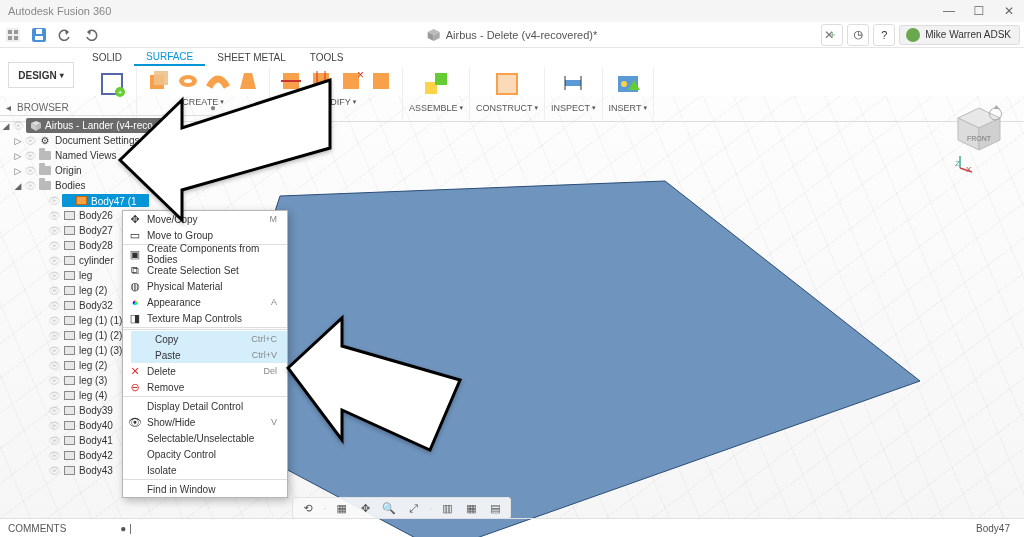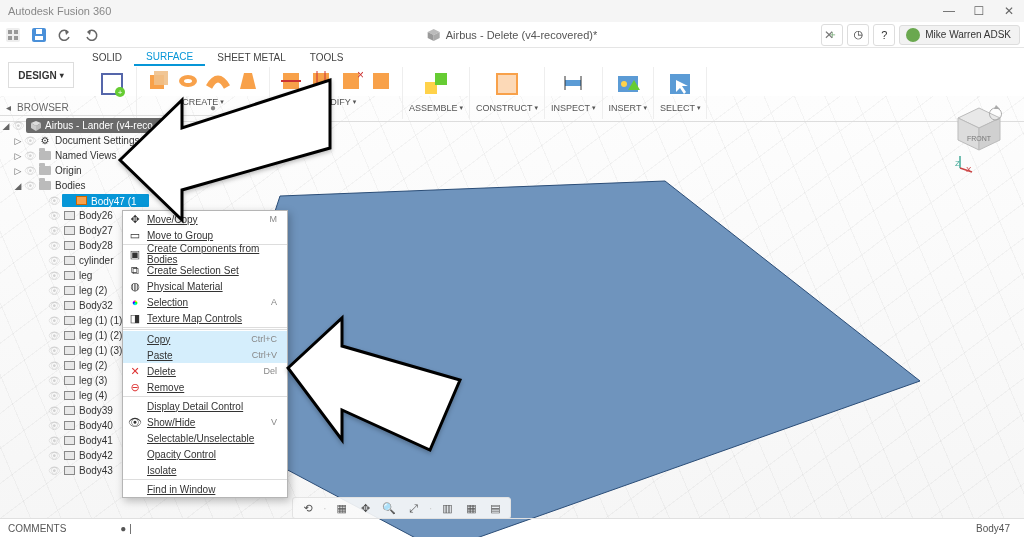--- a/index.html
+++ b/index.html
@@ -41,24 +41,24 @@
 .node .tw{ width:12px; text-align:center; color:#666; font-size:9px; }
 .node .eye{ width:14px; font-size:10px; color:#999; }
 .node .ic{ width:14px; height:12px; margin-right:3px; display:inline-flex; align-items:center; justify-content:center; }
 .rootbar{ background:#6a6a6a; color:#fff; border-radius:2px; padding:0 22px 0 4px; display:flex; align-items:center; height:15px; }
 .sel{ background:#0696d7; color:#fff; padding:0 12px; border-radius:1px;}
 
 
 .ctx{ position:absolute; left:122px; top:210px; width:166px; background:#fff; border:1px solid #b5b5b5; box-shadow:2px 3px 8px rgba(0,0,0,.25); z-index:50; }
 .ctx .row{ display:flex; align-items:center; height:16px; font-size:10px; color:#333; padding:0 6px 0 0; }
 .ctx .ico{ width:24px; display:flex; justify-content:center; font-size:11px; }
-.ctx .lab{ flex:1;text-decoration:underline; }
+.ctx .lab{ flex:1; }
 .ctx .sc{ color:#888; font-size:9px; padding-right:4px;}
 .ctx .sep{ height:1px; background:#ddd; margin:1px 0;}
-.ctx .hl{ background:#d5eefc; }
+.ctx .hl{ background:#d5eefc;margin-left:8px; }
 
 
 .canvas{ position:absolute; left:0; top:96px; right:0; bottom:18px; background:
   repeating-linear-gradient(67deg, rgba(0,0,0,.035) 0 1px, transparent 1px 28px),
   repeating-linear-gradient(-37deg, rgba(0,0,0,.035) 0 1px, transparent 1px 28px),
   linear-gradient(#fdfdfd,#f6f6f6);
   z-index:-1;
 }
 .shape{ position:absolute; left:160px; top:75px; }
 .viewcube{ position:absolute; right:18px; top:104px; width:54px; height:54px; }
@@ -266,31 +266,20 @@
       <div class="ricon big">
           <svg width="28" height="28">
             <rect x="4" y="6" width="20" height="16" fill="#5b9bd5"></rect>
             <circle cx="10" cy="14" r="3" fill="#ffd24a"></circle>
             <polygon points="14,20 20,10 26,20" fill="#6c3"></polygon>
           </svg>
         </div>
     </div>
     <div class="rlabel dd">INSERT</div>
   </div>
-  <div class="rgroup">
-    <div class="icons">
-      <div class="ricon big">
-          <svg width="28" height="28">
-            <rect x="4" y="4" width="20" height="20" fill="#5b9bd5"></rect>
-            <path d="M10 10 L10 22 L14 18 L18 24 L20 22 L16 16 L22 16 Z" fill="#fff"></path>
-          </svg>
-        </div>
-    </div>
-    <div class="rlabel dd">SELECT</div>
-  </div>
 </div>
 
 <div class="browser">
   <div class="browser-hd">
     <span>◂</span>
     <span>BROWSER</span>
     <span class="pinicon">●</span>
   </div>
   <div class="tree" id="tree">
       <div class="node">
@@ -507,21 +496,21 @@
     <div class="row">
       <span class="ico">⧉</span>
       <span class="lab">Create Selection Set</span>
     </div>
     <div class="row">
       <span class="ico">◍</span>
       <span class="lab">Physical Material</span>
     </div>
     <div class="row">
       <span class="ico" style="background: conic-gradient(red, yellow, lime, cyan, blue, magenta, red) text; color: transparent;">●</span>
-      <span class="lab">Selection</span>
+      <span class="lab">Appearance</span>
       <span class="sc">A</span>
     </div>
     <div class="row">
       <span class="ico">◨</span>
       <span class="lab">Texture Map Controls</span>
     </div>
     <div class="sep"></div>
     <div class="sep"></div>
     <div class="row hl">
       <span class="ico"></span>

